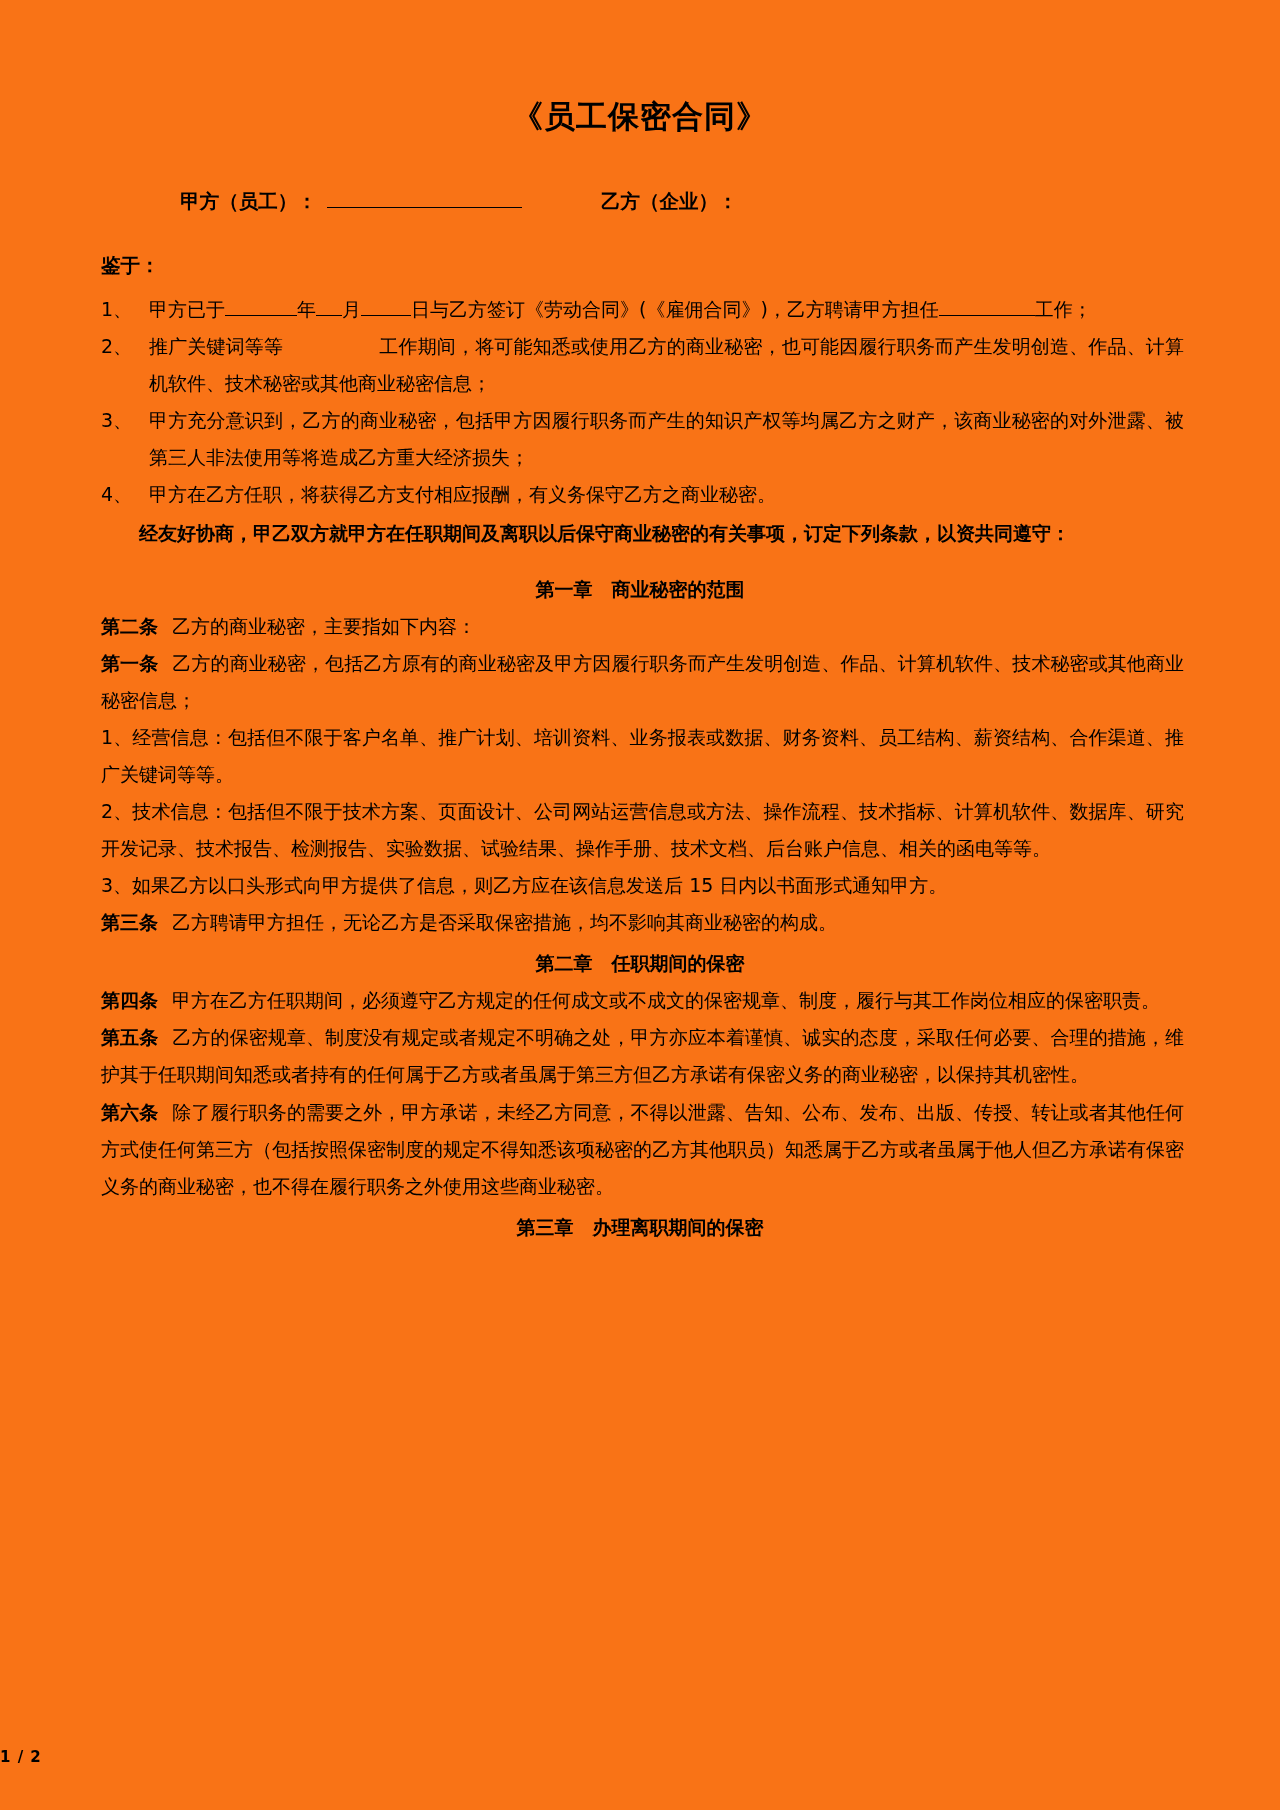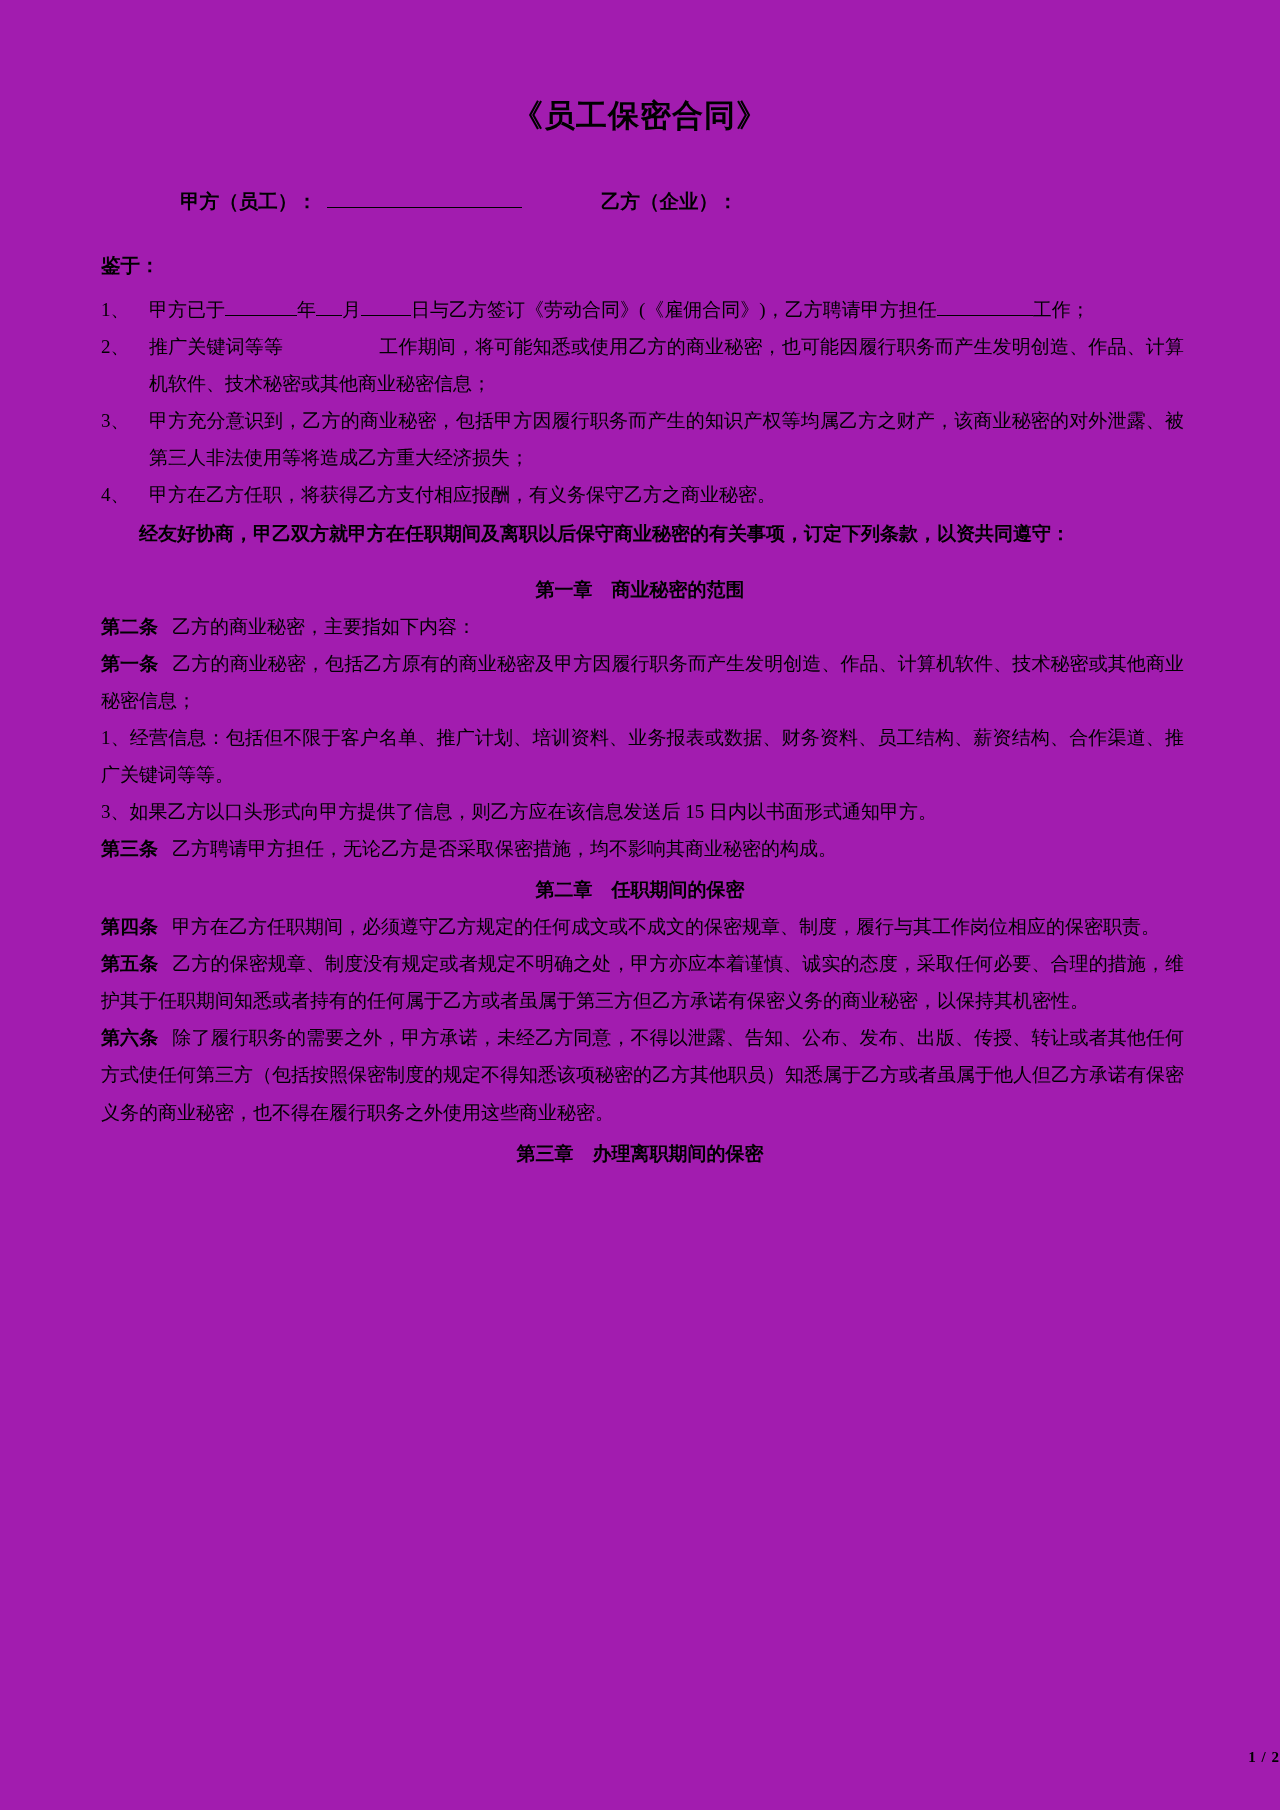--- a/index.html
+++ b/index.html
@@ -14,22 +14,21 @@
     color: #000000;
     -webkit-font-smoothing: antialiased;
   }
 
   .page {
     position: relative;
     width: 1280px;
     min-height: 1810px;
     box-sizing: border-box;
     padding: 74px 96px 0 96px;
-    background: #a21caf;
-    font-family: Liberation Serif, serif;
+    background: #f97316;
   }
 
   .doc-title {
     text-align: center;
     font-size: 31px;
     font-weight: bold;
     letter-spacing: 1px;
     margin: 22px 0 0 0;
     line-height: 1.3;
   }
@@ -121,24 +120,24 @@
     padding-left: 5px;
     margin: 0;
   }
   .para .art {
     font-weight: bold;
   }
   .art-gap { display: inline-block; width: 14px; }
 
   .page-footer {
     position: absolute;
-    left: 8px;
+    left: 0;
     right: 0;
     bottom: 44px;
-    text-align: right;
+    text-align: left;
     font-size: 15px;
     font-weight: bold;
     letter-spacing: 1px;
   }
 </style>
 </head>
 <body>
 
 <div class="page">
 
@@ -183,20 +182,21 @@
   <p class="agree-para">经友好协商，甲乙双方就甲方在任职期间及离职以后保守商业秘密的有关事项，订定下列条款，以资共同遵守：</p>
 
   <div class="chapter">第一章　商业秘密的范围</div>
 
   <p class="para"><span class="art">第二条</span><span class="art-gap"></span><span>乙方的商业秘密，主要指如下内容：</span></p>
 
   <p class="para"><span class="art">第一条</span><span class="art-gap"></span><span>乙方的商业秘密，包括乙方原有的商业秘密及甲方因履行职务而产生发明创造、作品、计算机软件、技术秘密或其他商业秘密信息；</span></p>
 
   <p class="para"><span>1、经营信息：包括但不限于客户名单、推广计划、培训资料、业务报表或数据、财务资料、员工结构、薪资结构、合作渠道、推广关键词等等。</span></p>
 
+  <p class="para"><span>2、技术信息：包括但不限于技术方案、页面设计、公司网站运营信息或方法、操作流程、技术指标、计算机软件、数据库、研究开发记录、技术报告、检测报告、实验数据、试验结果、操作手册、技术文档、后台账户信息、相关的函电等等。</span></p>
 
   <p class="para"><span>3、如果乙方以口头形式向甲方提供了信息，则乙方应在该信息发送后 15 日内以书面形式通知甲方。</span></p>
 
   <p class="para"><span class="art">第三条</span><span class="art-gap"></span><span>乙方聘请甲方担任，无论乙方是否采取保密措施，均不影响其商业秘密的构成。</span></p>
 
   <div class="chapter">第二章　任职期间的保密</div>
 
   <p class="para"><span class="art">第四条</span><span class="art-gap"></span><span>甲方在乙方任职期间，必须遵守乙方规定的任何成文或不成文的保密规章、制度，履行与其工作岗位相应的保密职责。</span></p>
 
   <p class="para"><span class="art">第五条</span><span class="art-gap"></span><span>乙方的保密规章、制度没有规定或者规定不明确之处，甲方亦应本着谨慎、诚实的态度，采取任何必要、合理的措施，维护其于任职期间知悉或者持有的任何属于乙方或者虽属于第三方但乙方承诺有保密义务的商业秘密，以保持其机密性。</span></p>

